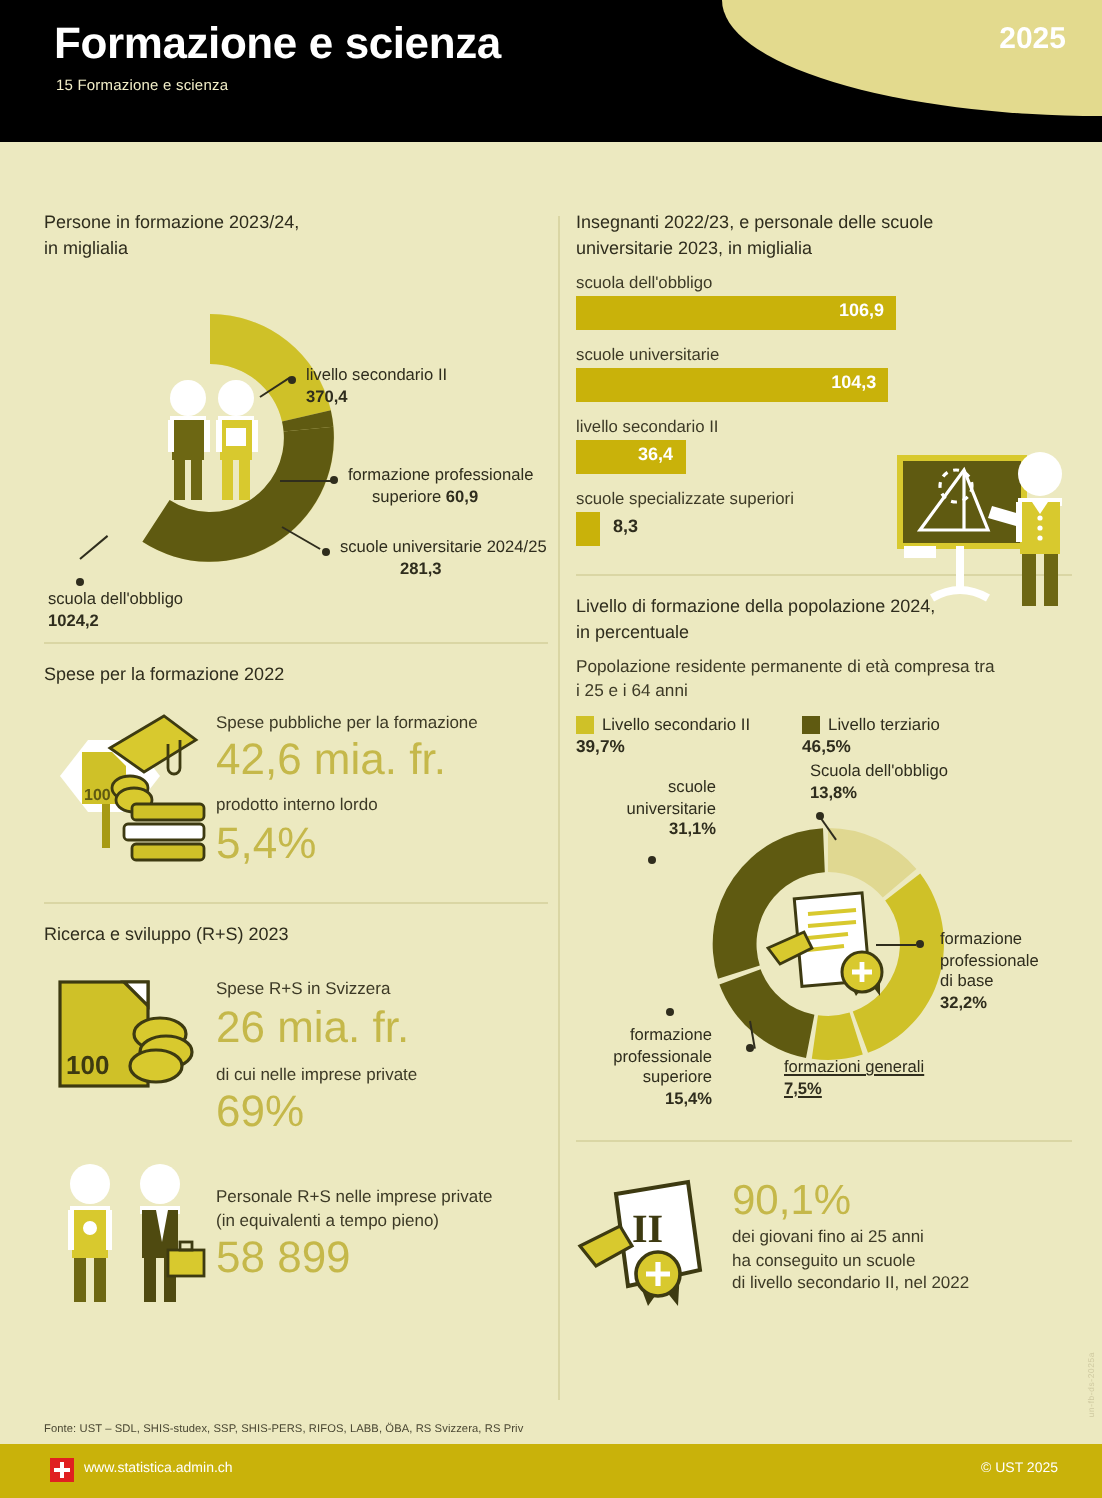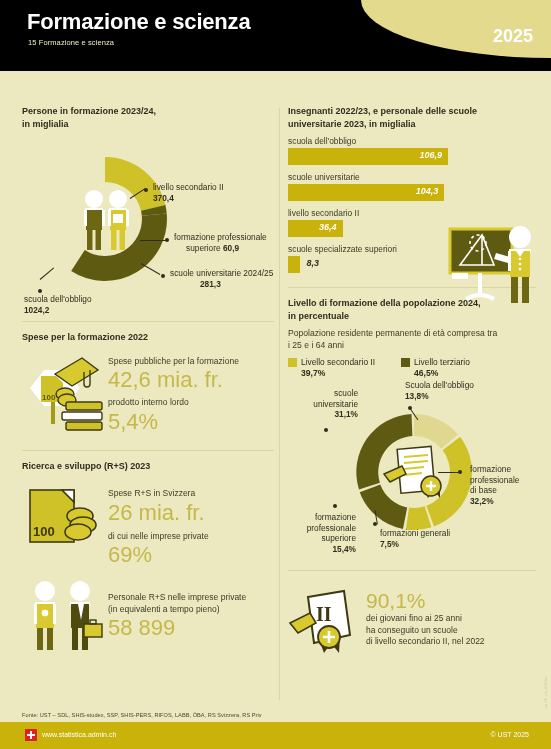--- a/index.html
+++ b/index.html
@@ -12,60 +12,60 @@
     position:relative;
   }
   .page{position:relative;width:551px;height:749px;overflow:hidden;background:#ece9c0;}
 
   
   .header{position:absolute;left:0;top:0;width:551px;height:71px;background:#000000;overflow:hidden;}
   .header-curve{position:absolute;right:0;top:0;width:190px;height:58px;background:#e3da8e;
     border-bottom-left-radius:190px 58px;}
   .header-title{position:absolute;left:27px;top:9px;font-size:22px;font-weight:bold;color:#ffffff;letter-spacing:-0.2px;}
   .header-sub{position:absolute;left:28px;top:38px;font-size:7.5px;color:#f2eec8;letter-spacing:0.1px;}
-  .header-year{position:absolute;right:18px;top:26px;font-size:18px;font-weight:bold;color:#ffffff;}
+  .header-year{position:absolute;right:18px;top:11px;font-size:15px;font-weight:bold;color:#ffffff;}
 
   
   .col-left{position:absolute;left:22px;top:105px;width:252px;}
   .col-right{position:absolute;left:288px;top:105px;width:248px;}
   .vdiv{position:absolute;left:279px;top:108px;width:1px;height:592px;background:#dad6a4;}
 
-  .sec-title{font-size:9px;font-weight:bold;color:#2f2d1d;line-height:12.5px;margin:0 0 6px 0;}
+  .sec-title{font-size:9px;font-weight:normal;color:#2f2d1d;line-height:12.5px;margin:0 0 6px 0;}
   .sec-sub{font-size:8.6px;color:#3d3a26;line-height:11.5px;margin:0 0 4px 0;}
   .hdiv{height:1px;background:#dad6a4;margin:10px 0 9px 0;}
 
   
   .donut-wrap{position:relative;height:175px;margin-top:4px;}
   .donut1{position:absolute;left:8px;top:8px;}
   .lbl{position:absolute;font-size:8.3px;line-height:11px;color:#2f2d1d;}
   .lbl b{font-weight:bold;}
   .lbl .val{font-weight:bold;display:block;}
   .dot{position:absolute;width:4px;height:4px;border-radius:50%;background:#2f2d1d;}
   .leader{position:absolute;background:#2f2d1d;height:1px;transform-origin:left center;}
 
   
   .bar-row{margin-bottom:7px;}
   .bar-label{font-size:8.4px;color:#3d3a26;margin-bottom:2px;}
   .bar{height:17px;background:#c9b20a;position:relative;}
-  .bar-val{position:absolute;right:6px;top:2px;font-size:9px;font-weight:bold;color:#ffffff;font-style:italic;}
+  .bar-val{position:absolute;right:6px;top:2px;font-size:9px;font-weight:bold;color:#ffffff;}
   .bar-val.out{right:auto;left:calc(100% + 6px);color:#2f2d1d;}
 
   
   .fig-row{display:flex;align-items:flex-start;}
   .fig-ico{width:86px;flex:0 0 86px;}
   .fig-txt{flex:1;padding-top:6px;}
   .fig-cap{font-size:8.5px;color:#3d3a26;line-height:11.5px;}
   .fig-big{font-size:22px;color:#c5b84a;line-height:26px;font-weight:normal;}
 
   
   .legend{display:flex;gap:26px;margin:6px 0 2px 0;}
   .lg-item{font-size:8.4px;color:#2f2d1d;}
   .lg-top{display:flex;align-items:center;gap:4px;}
   .sw{width:9px;height:9px;display:inline-block;}
-  .lg-val{font-weight:bold;font-size:8.6px;margin-left:13px;display:block;margin-top:1px;}
+  .lg-val{font-weight:bold;font-size:8.6px;display:block;margin-top:1px;}
 
   .donut2-wrap{position:relative;height:192px;}
   .lbl-l{position:absolute;font-size:8.3px;line-height:10.5px;color:#2f2d1d;text-align:right;}
   .lbl-r{position:absolute;font-size:8.3px;line-height:10.5px;color:#2f2d1d;text-align:left;}
 
   
   .stat-row{display:flex;align-items:flex-start;gap:4px;}
   .stat-big{font-size:21px;color:#c5b84a;line-height:24px;}
   .stat-lines{font-size:8.5px;color:#3d3a26;line-height:11.5px;}
 
@@ -377,21 +377,21 @@
 
         <div class="lbl-r" style="left:182px;top:84px;">
           <span>formazione</span><br>
           <span>professionale</span><br>
           <span>di base</span><br>
           <b>32,2%</b>
         </div>
         <div class="dot" style="left:170px;top:90px;"></div>
         <div class="leader" style="left:150px;top:92px;width:20px;"></div>
 
-        <div class="lbl-r" style="left:92px;top:148px;">
+        <div class="lbl-r" style="left:104px;top:148px;text-decoration:underline;">
           <span>formazioni generali</span><br>
           <b>7,5%</b>
         </div>
         <div class="dot" style="left:85px;top:142px;"></div>
         <div class="leader" style="left:87px;top:130px;width:14px;transform:rotate(80deg);"></div>
 
         <div class="lbl-l" style="left:0px;top:132px;width:68px;">
           <span>formazione</span><br>
           <span>professionale</span><br>
           <span>superiore</span><br>

